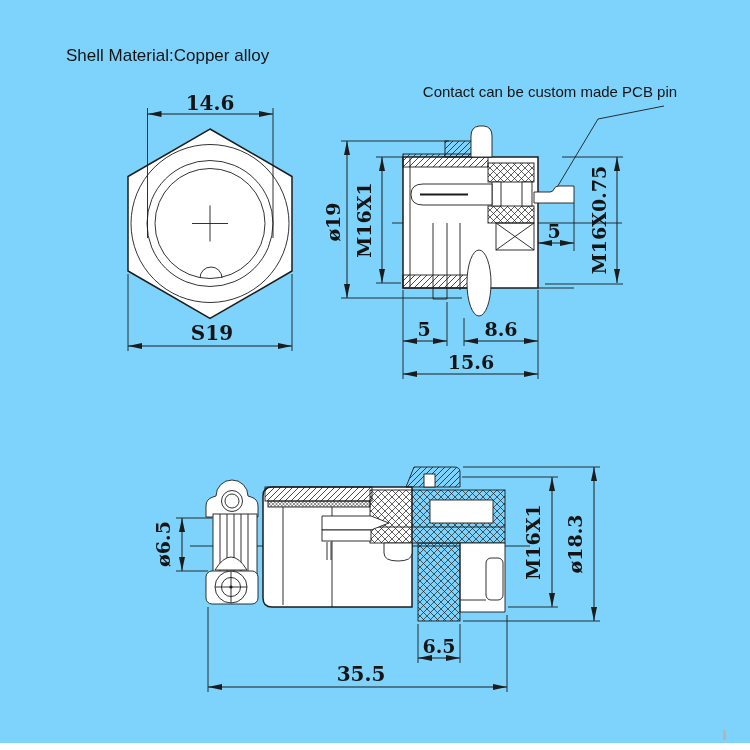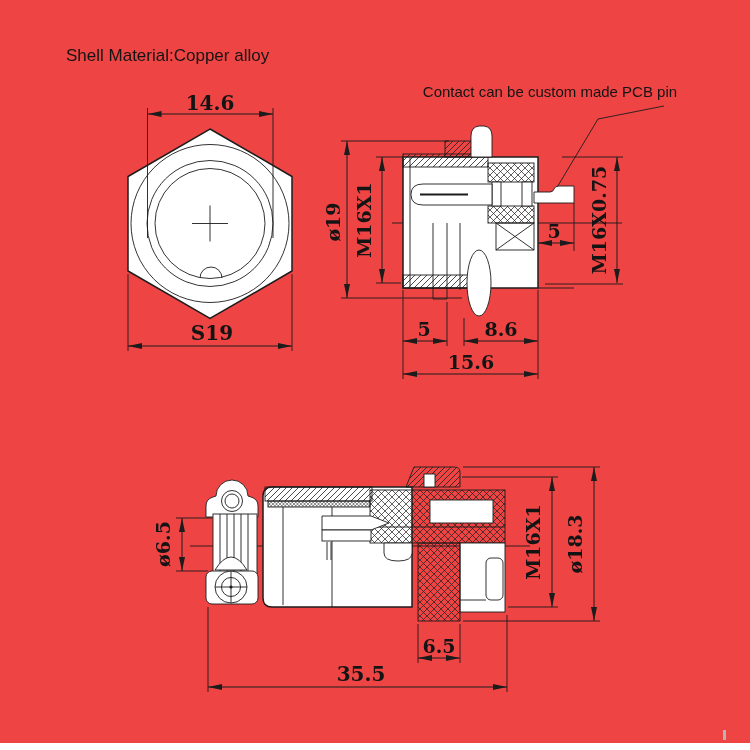--- a/index.html
+++ b/index.html
@@ -1,16 +1,16 @@
 <!DOCTYPE html>
 <html><head>
 <meta charset="utf-8">
 <style>
   html,body{margin:0;padding:0;background:#ffffff;}
-  .stage{width:750px;height:743px;position:relative;background:#ef4444;}
+  .stage{width:750px;height:743px;position:relative;background:#7dd3fc;}
   svg{display:block;}
   .o {fill:#fff;stroke:#1c1c1c;stroke-width:1.5;stroke-linejoin:miter;}
   .t {fill:none;stroke:#1c1c1c;stroke-width:0.9;}
   .d {fill:none;stroke:#1c1c1c;stroke-width:1;}
   .hA{fill:url(#pA);stroke:#1c1c1c;stroke-width:0.9;}
   .hX{fill:url(#pX);stroke:#1c1c1c;stroke-width:0.9;}
   .hF{fill:url(#pF);stroke:#1c1c1c;stroke-width:0.9;}
   .w {fill:#fff;stroke:#1c1c1c;stroke-width:0.9;}
   text{fill:#141414;}
   .dt {font:bold 19px "DejaVu Serif",serif;}

